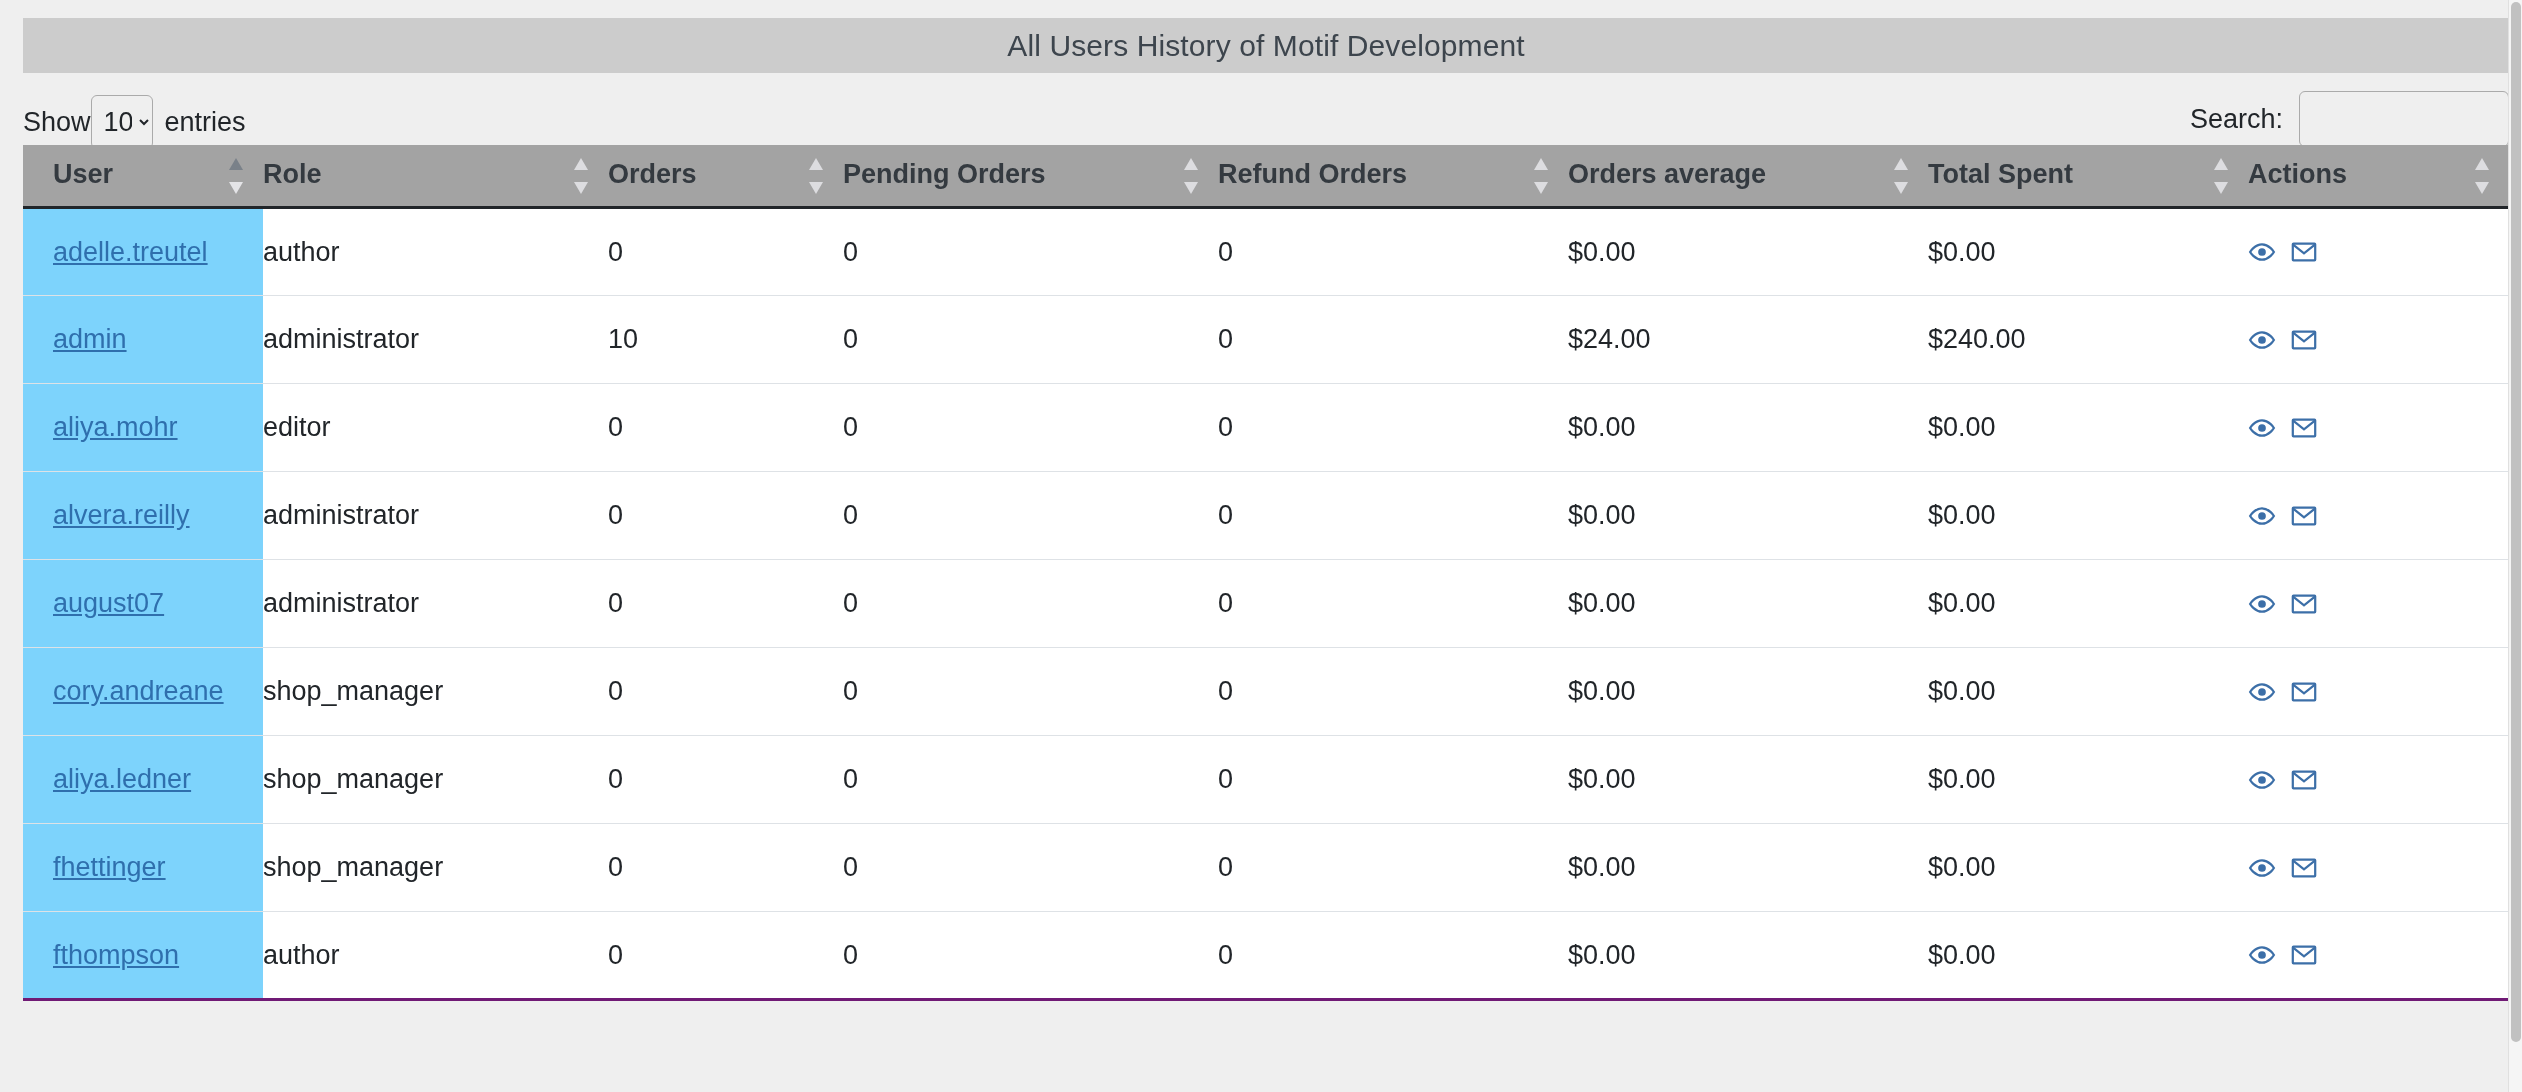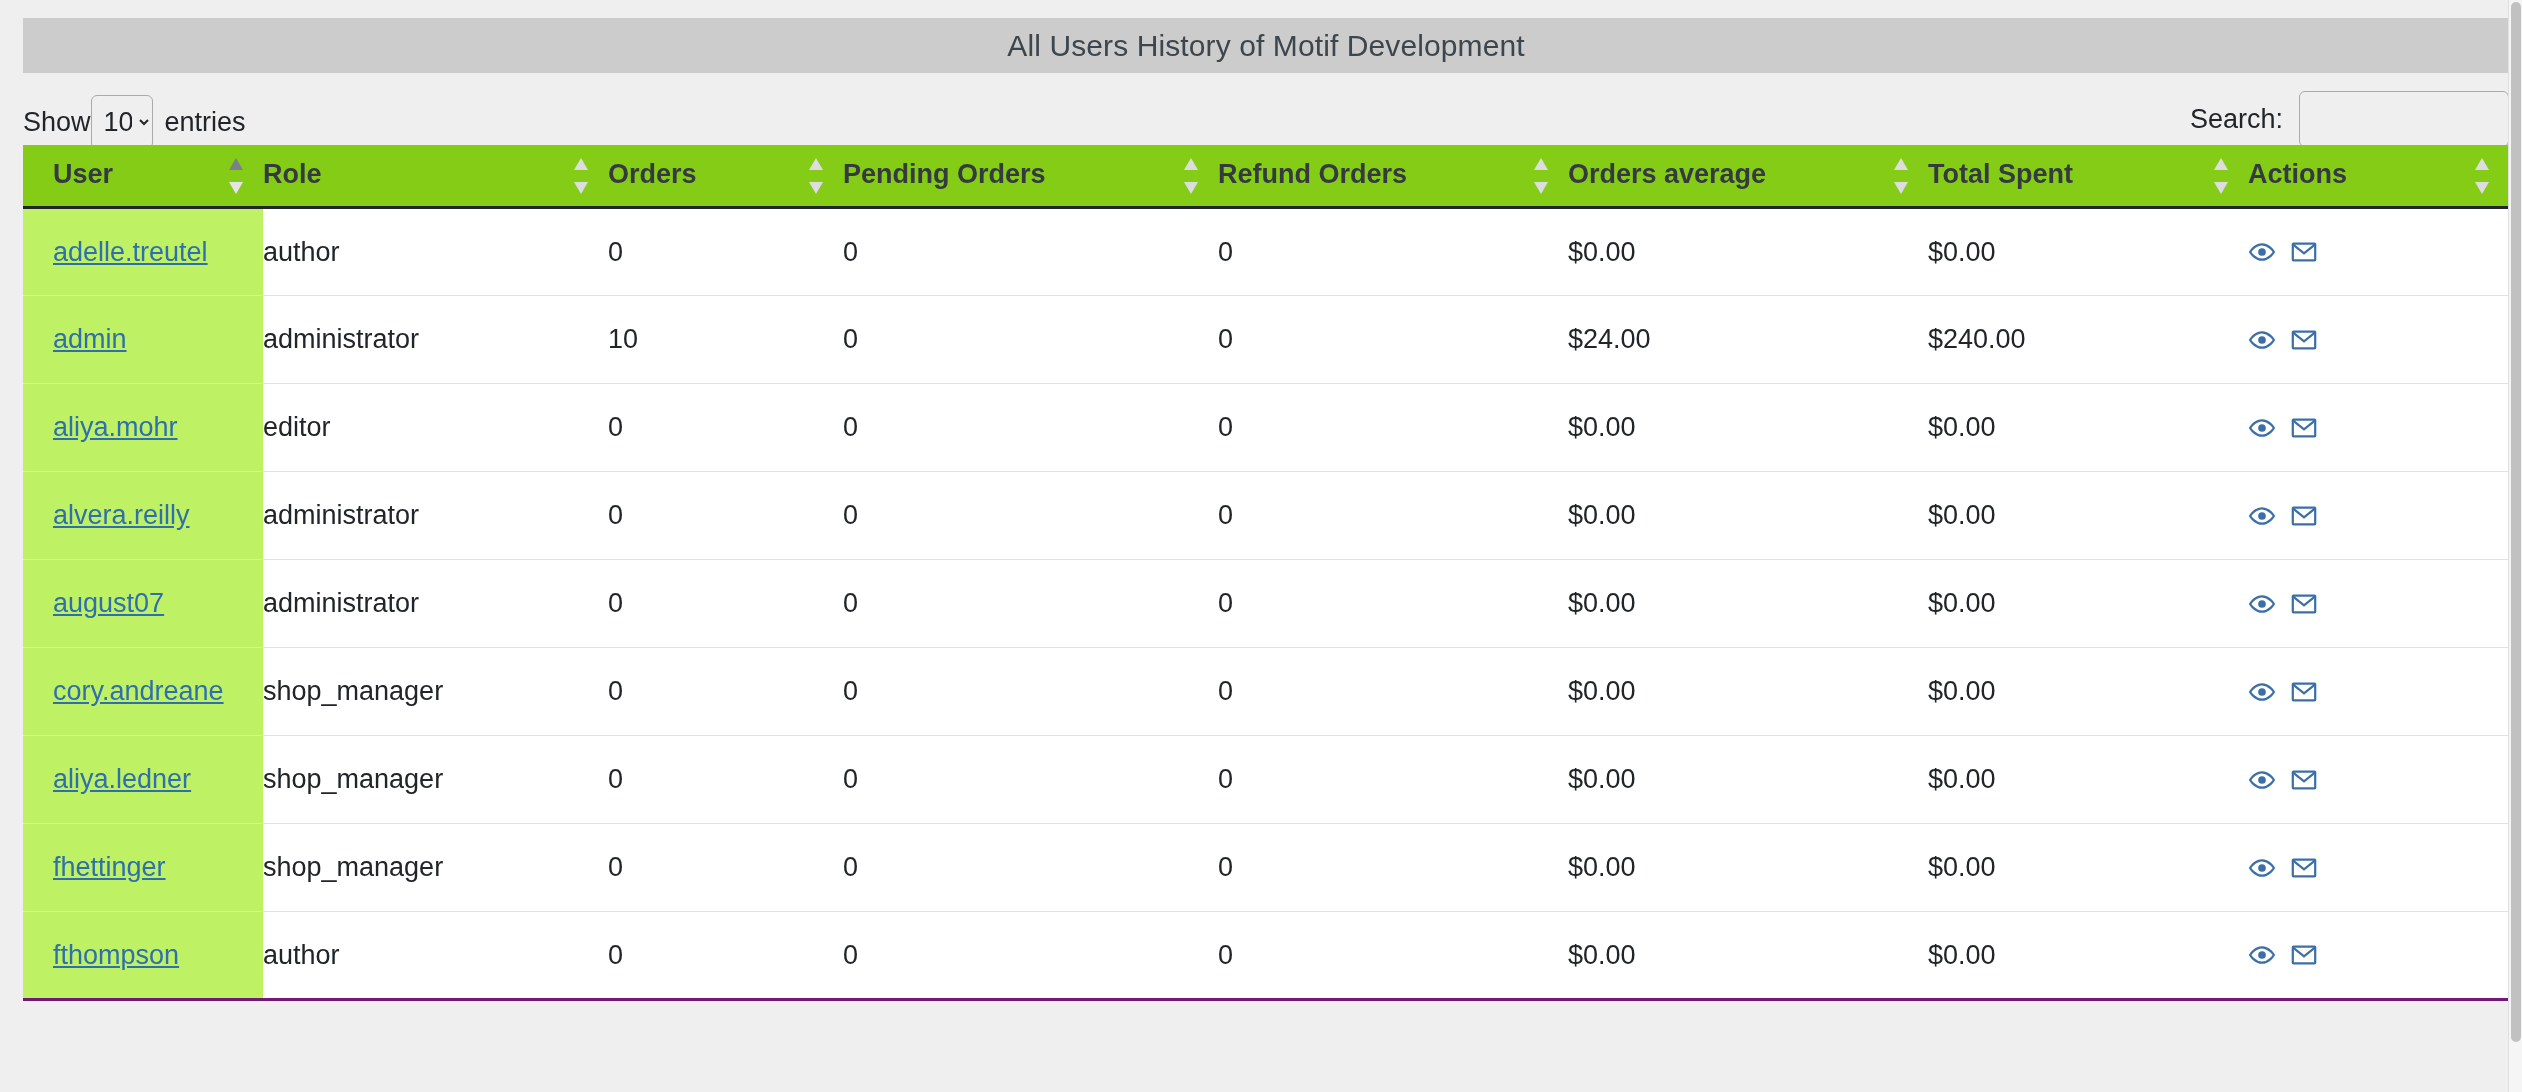--- a/index.html
+++ b/index.html
@@ -101,21 +101,21 @@
   }
   table.dt thead th {
     position: relative;
     text-align: left;
     font-size: 27px;
     font-weight: bold;
     color: #343a40;
     padding: 14px 36px 16px 0;
     border-bottom: 3px solid #212529;
     vertical-align: middle;
-    background: #84cc16;
+    background: #a3a3a3;
     cursor: pointer;
     user-select: none;
   }
   table.dt thead th .sort-arrows {
     position: absolute;
     right: 20px;
     top: 50%;
     transform: translateY(-50%);
     width: 14px;
     height: 36px;
@@ -141,21 +141,21 @@
   table.dt tbody td {
     font-size: 27px;
     color: #212529;
     padding: 18px 0 18px 0;
     border-bottom: 1px solid #dee2e6;
     background: #ffffff;
     vertical-align: middle;
     height: 88px;
   }
   table.dt tbody tr:last-child td { border-bottom: 3px solid #701a75; }
-  table.dt tbody td.col-user { background: #bef264; padding-left: 30px; }
+  table.dt tbody td.col-user { background: #7dd3fc; padding-left: 30px; }
   table.dt thead th.col-user { padding-left: 30px; }
   td.col-user a {
     color: #2f6fad;
     text-decoration: underline;
     font-size: 27px;
   }
 
   
   col.c-user   { width: 240px; }
   col.c-role   { width: 345px; }

